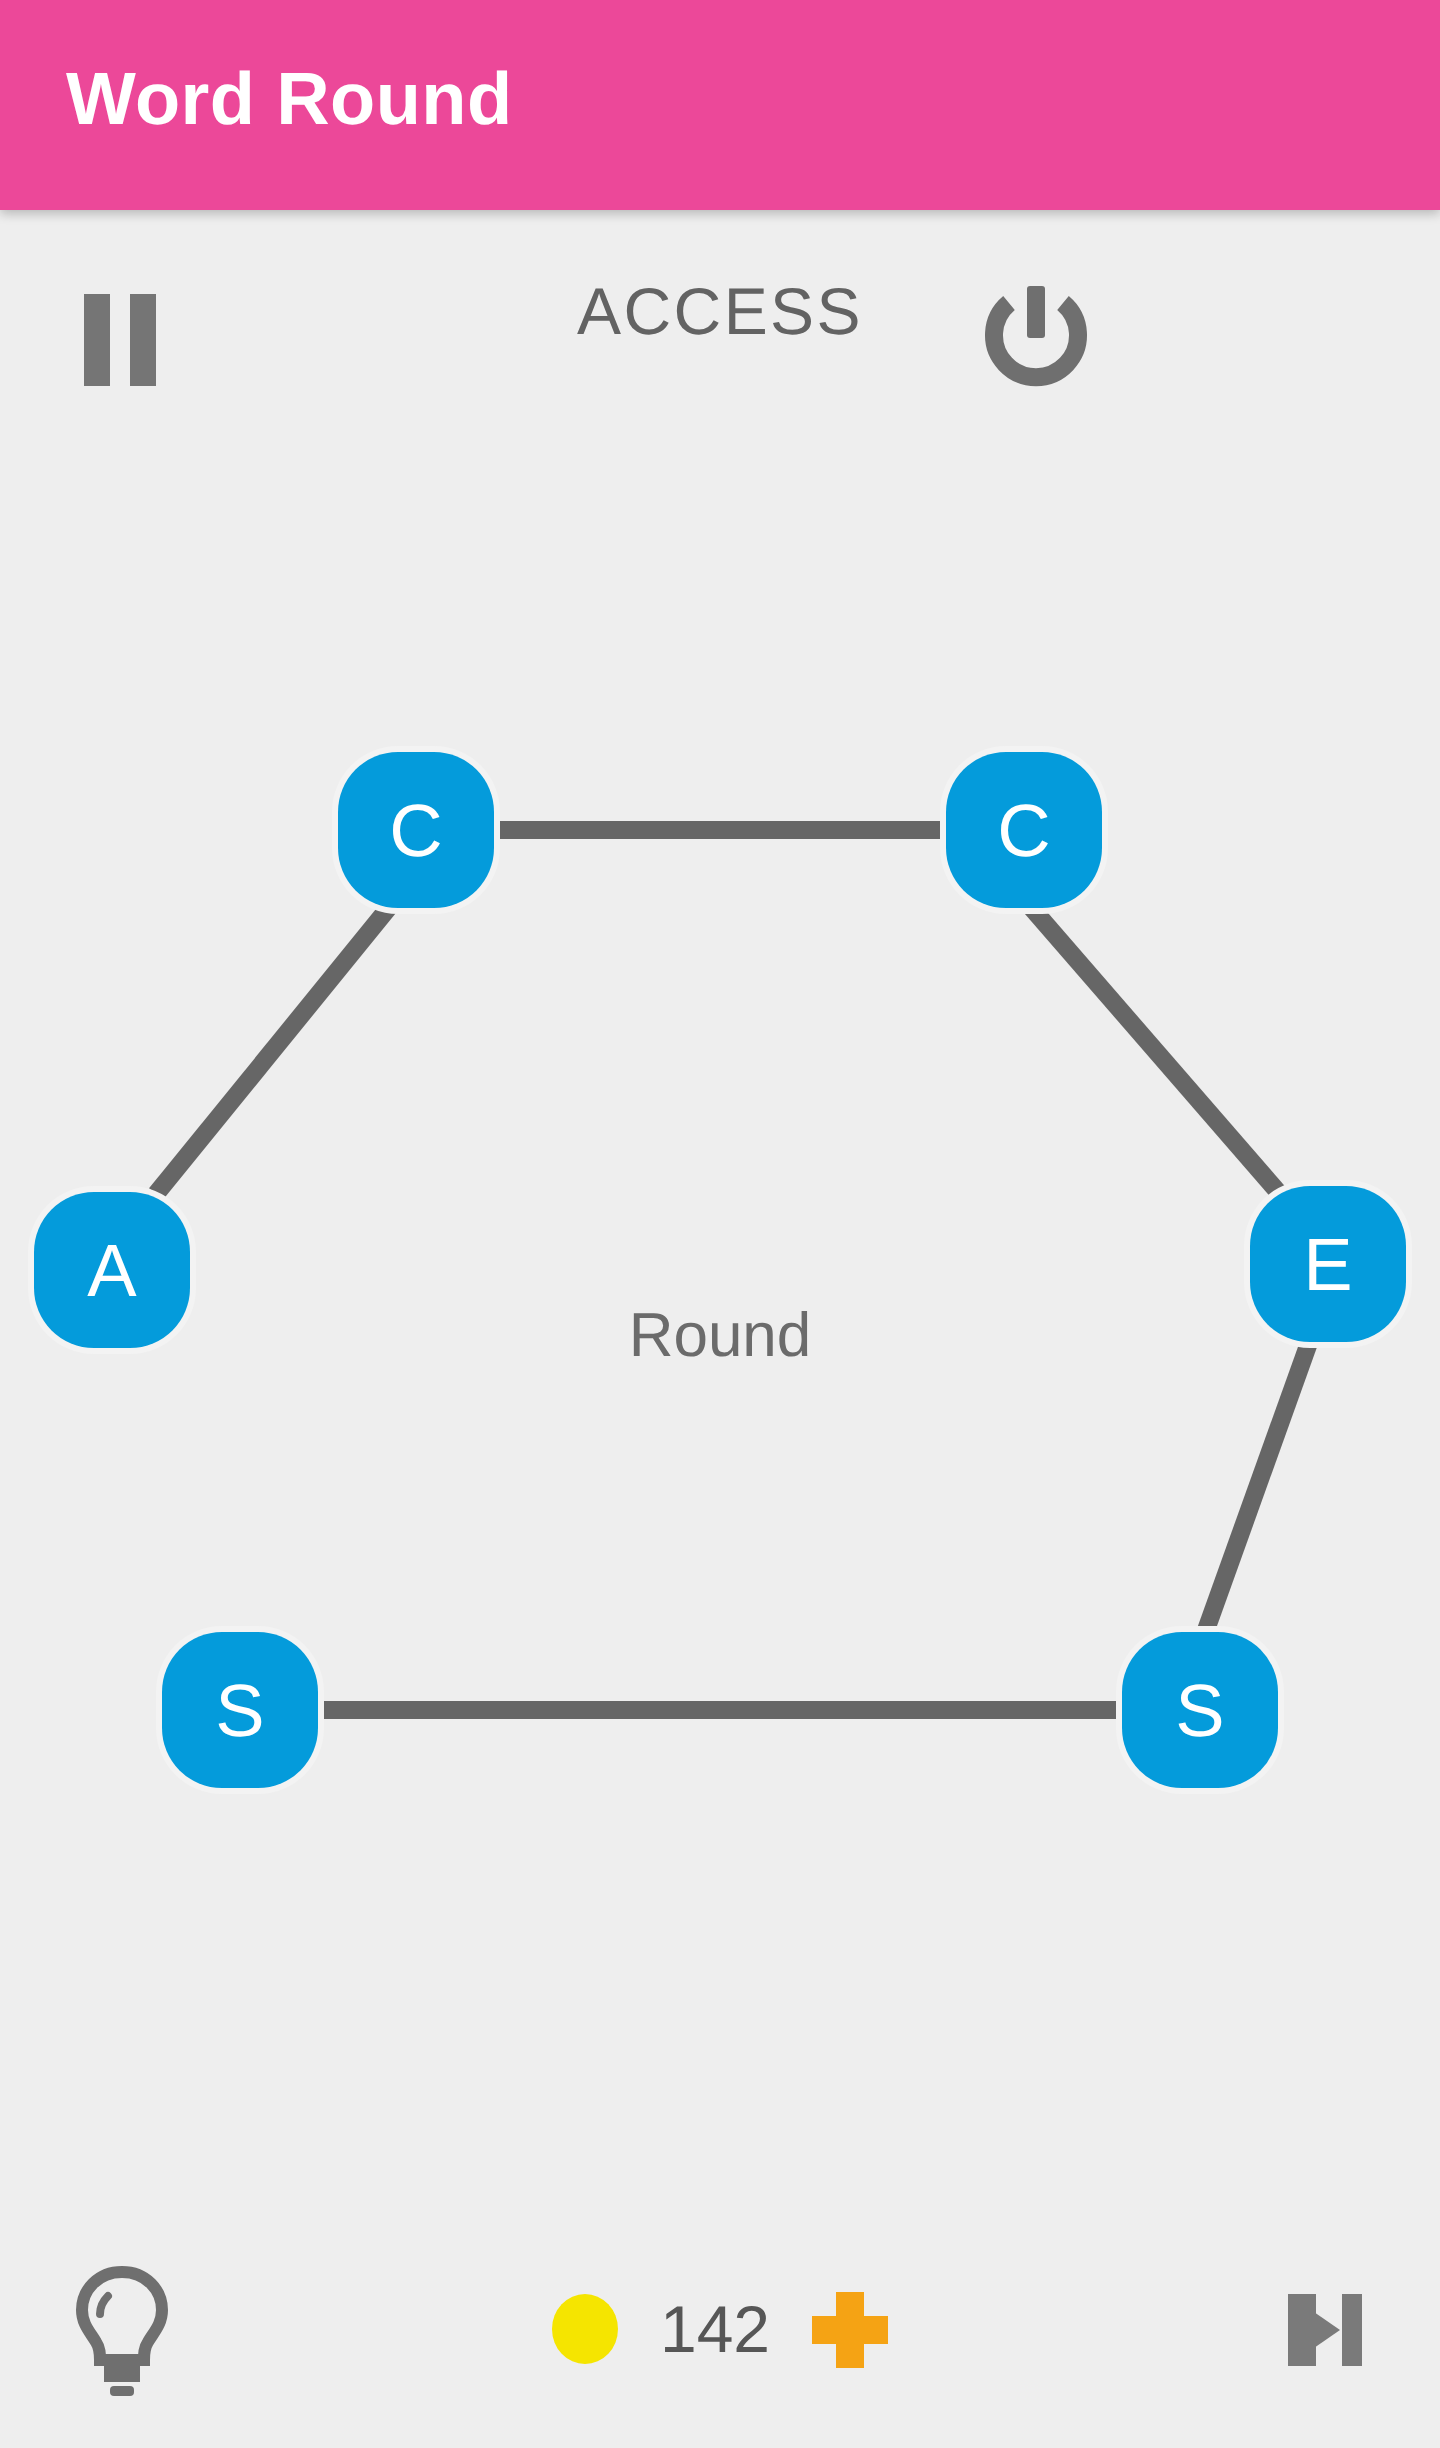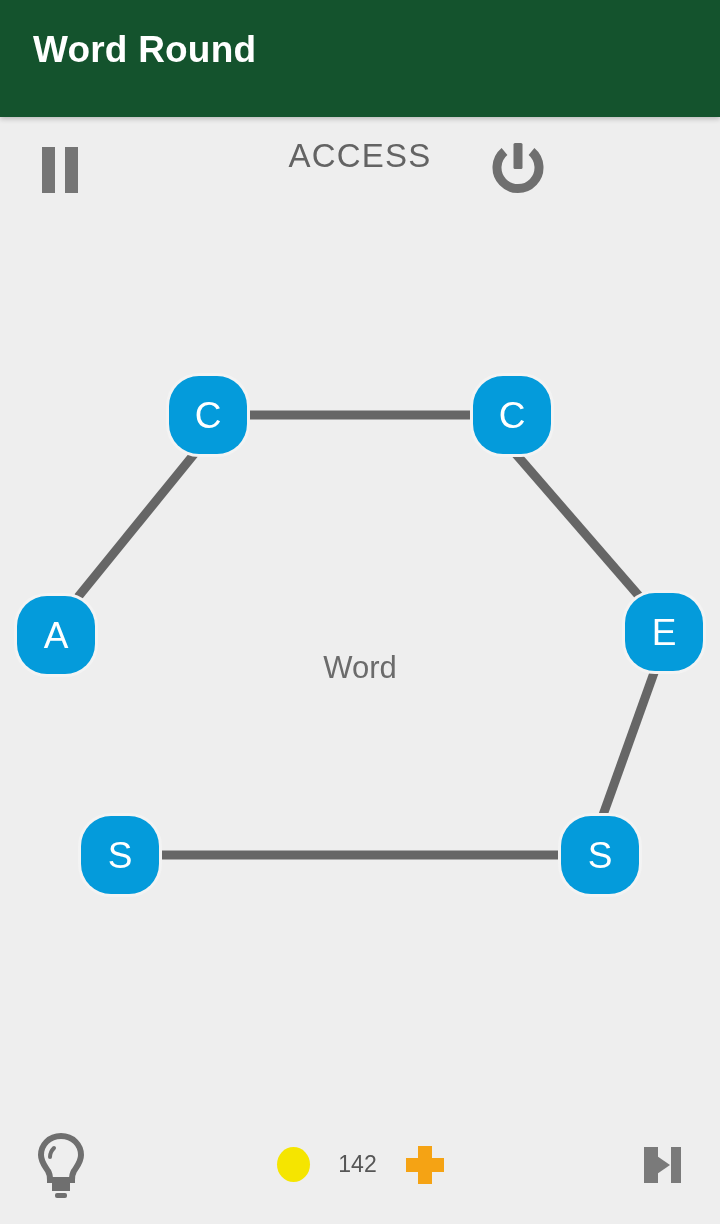--- a/index.html
+++ b/index.html
@@ -15,22 +15,22 @@
     overflow: hidden;
     font-family: "Liberation Sans", sans-serif;
     -webkit-font-smoothing: antialiased;
   }
 
   
   #appbar {
     position: absolute;
     left: 0; top: 0;
     width: 720px;
-    height: 117px;
-    background: #14532d;
+    height: 105px;
+    background: #ec4899;
     box-shadow: 0 2px 5px rgba(0,0,0,0.22);
     z-index: 5;
   }
   #app-title {
     position: absolute;
     left: 33px;
     top: 29px;
     font-size: 37px;
     font-weight: bold;
     color: #ffffff;
@@ -155,21 +155,21 @@
     gap: 21px;
   }
   #coin-icon {
     width: 33px;
     height: 35px;
     border-radius: 50%;
     background: #F5E500;
     flex: none;
   }
   #coin-count {
-    font-size: 23px;
+    font-size: 33px;
     color: #565656;
     flex: none;
     min-width: 54px;
     text-align: center;
   }
   #add-coins-button {
     position: relative;
     width: 38px;
     height: 38px;
     flex: none;
@@ -255,21 +255,21 @@
 
     <div class="node" style="left:81px; top:601px;">
       <span>S</span>
     </div>
 
     <div class="node" style="left:17px; top:381px;">
       <span>A</span>
     </div>
 
     <div id="status-text">
-      <div>Word</div>
+      <div>Round</div>
     </div>
 
   </div>
 
   <div id="bottombar">
 
     <div id="hint-button">
       <svg width="66" height="72" viewBox="0 0 66 72">
         <path d="M33 7 C 21 7 13 16 13 26 C 13 33 17 37 20 42 C 22 45 22 48 22 51 L 44 51 C 44 48 44 45 46 42 C 49 37 53 33 53 26 C 53 16 45 7 33 7 Z" fill="none" stroke="#6f6f6f" stroke-width="6"></path>
         <path d="M26 19 C 23 22 22 25 22 28" fill="none" stroke="#6f6f6f" stroke-width="4" stroke-linecap="round"></path>

